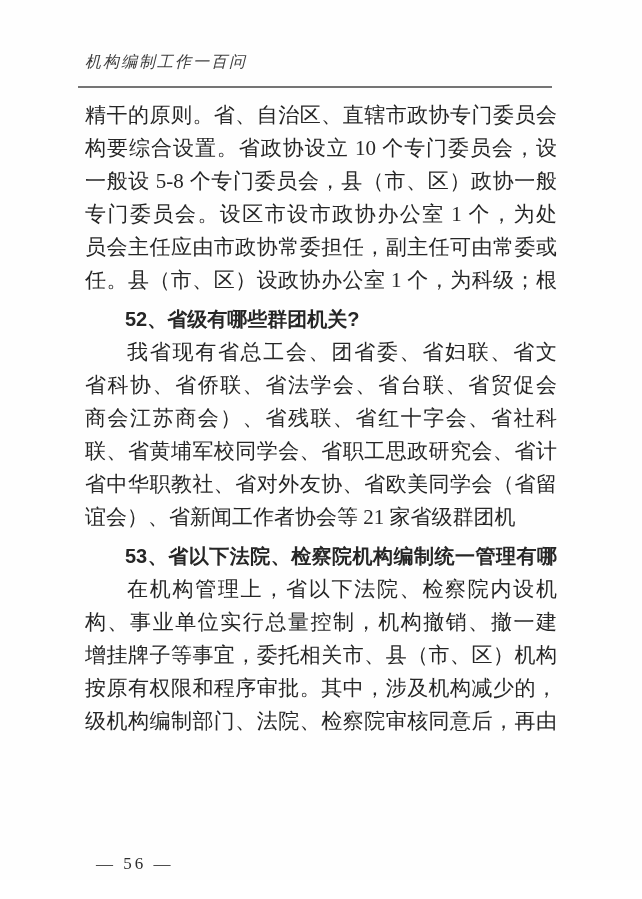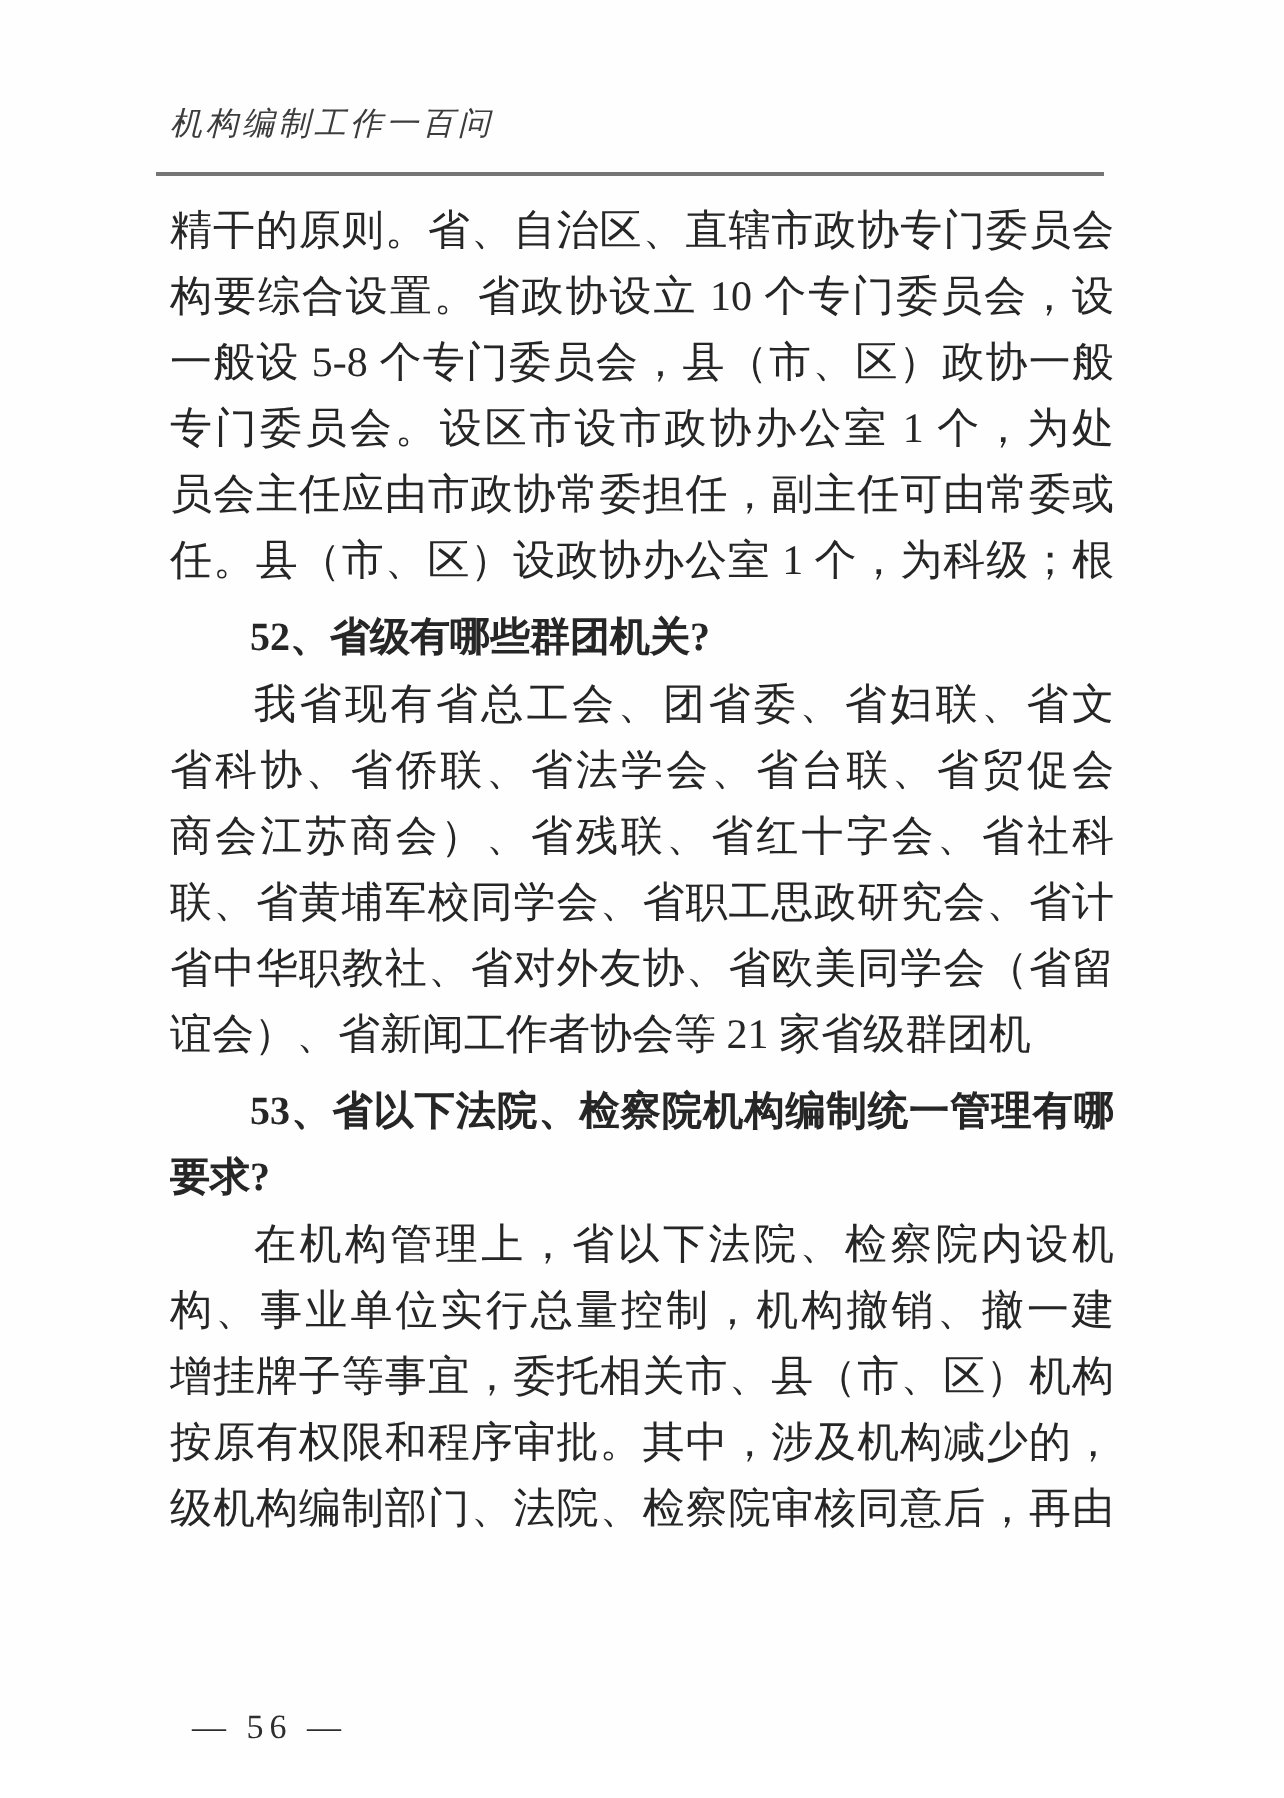--- a/index.html
+++ b/index.html
@@ -55,21 +55,21 @@
     display: inline-block;
     width: 100%;
     height: 0;
     vertical-align: top;
   }
   .indent {
     text-indent: 2em;
   }
   .heading {
     font-weight: bold;
-    font-family: Liberation Serif, serif;
+    font-family: Liberation Sans, sans-serif;
     font-size: 20px;
   }
   .gap-before {
     margin-top: 6px;
   }
   .page-number {
     position: absolute;
     left: 96px;
     top: 834px;
     font-size: 17px;
@@ -99,21 +99,20 @@
     <div class="line heading indent gap-before">52、省级有哪些群团机关?</div>
 
     <div class="line just indent">我省现有省总工会、团省委、省妇联、省文联、省作协、</div>
     <div class="line just">省科协、省侨联、省法学会、省台联、省贸促会（中国国际</div>
     <div class="line just">商会江苏商会）、省残联、省红十字会、省社科联、省工商</div>
     <div class="line just">联、省黄埔军校同学会、省职工思政研究会、省计生协会、</div>
     <div class="line just">省中华职教社、省对外友协、省欧美同学会（省留学人员联</div>
     <div class="line">谊会）、省新闻工作者协会等 21 家省级群团机关。</div>
 
     <div class="line heading just indent gap-before">53、省以下法院、检察院机构编制统一管理有哪些具体</div>
-    <div class="line heading">要求?</div>
 
     <div class="line just indent">在机构管理上，省以下法院、检察院内设机构、派出机</div>
     <div class="line just">构、事业单位实行总量控制，机构撤销、撤一建一、更名、</div>
     <div class="line just">增挂牌子等事宜，委托相关市、县（市、区）机构编制部门</div>
     <div class="line just">按原有权限和程序审批。其中，涉及机构减少的，须报上一</div>
     <div class="line just">级机构编制部门、法院、检察院审核同意后，再由当地机构</div>
 
   </div>
 
   <div class="page-number">— 56 —</div>

